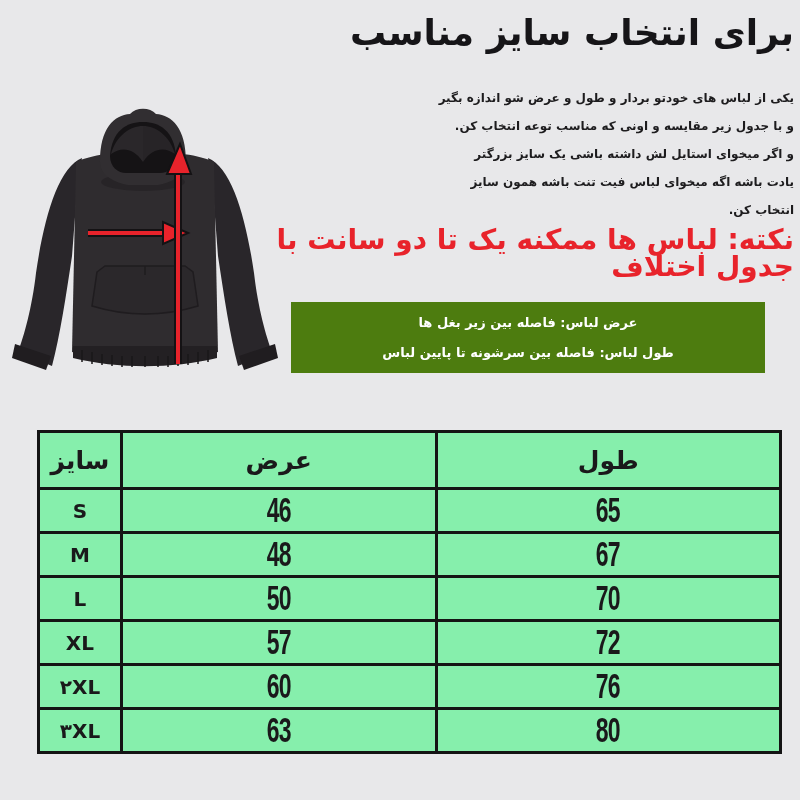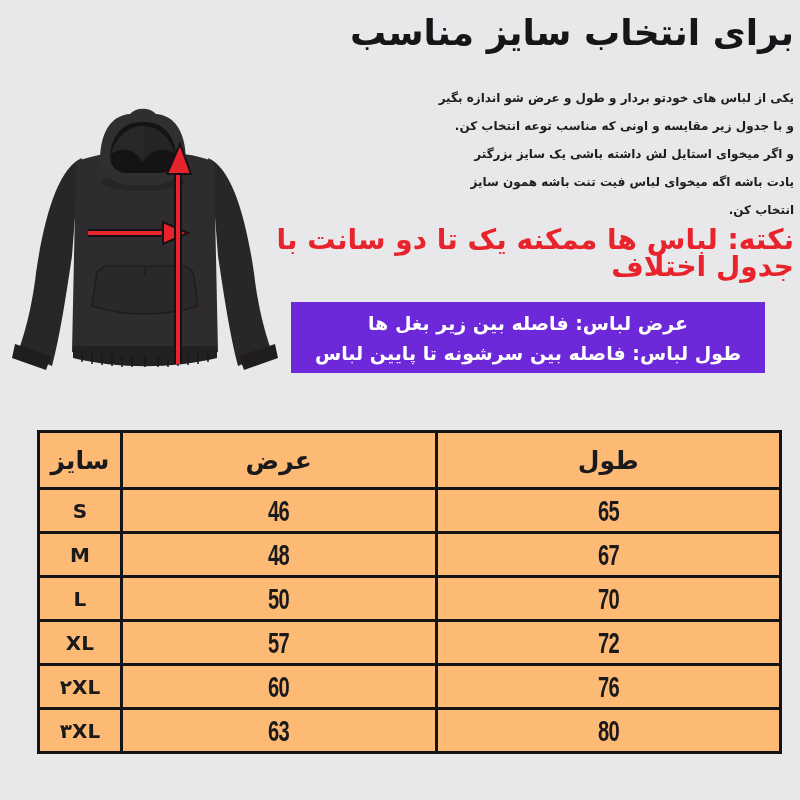--- a/index.html
+++ b/index.html
@@ -30,44 +30,44 @@
   .note {
     position:absolute; top:226px; right:6px; width:530px;
     direction:rtl; text-align:right;
     font-size:28px; font-weight:bold; line-height:27px;
     color:#e8232b;
   }
 
   
   .def-box {
     position:absolute; left:291px; top:302px; width:474px; height:71px;
-    background:#6d28d9;
+    background:#4d7c0f;
     display:flex; flex-direction:column; justify-content:center; align-items:center;
     direction:rtl; text-align:center;
-    color:#ffffff; font-size:19px; font-weight:bold; line-height:30px;
+    color:#ffffff; font-size:13px; font-weight:bold; line-height:30px;
   }
 
   
   .hoodie-wrap { position:absolute; left:12px; top:98px; width:270px; height:275px; }
 
   
   table.size-table {
     position:absolute; left:37px; top:430px; width:745px;
     border-collapse:collapse; direction:ltr;
-    background:#fdba74;
+    background:#86efac;
   }
   .size-table th, .size-table td {
     border:3px solid #141414;
     text-align:center; vertical-align:middle;
     font-weight:bold; color:#1a191b;
   }
   .size-table thead th { height:57px; font-size:25px; direction:rtl; }
   .size-table tbody td { height:44px; }
   .size-table td.size-label { font-size:20px; direction:rtl; letter-spacing:0; }
-  .size-table td.num-cell   { font-size:28px; font-family:"Liberation Sans", sans-serif; }
+  .size-table td.num-cell   { font-size:32px; font-family:"Liberation Sans", sans-serif; }
   .digits {
     display:inline-block;
     transform:scale(0.72, 1.08);
     transform-origin:center;
     letter-spacing:-1px;
   }
   col.c-size { width:83px; }
   col.c-width { width:316px; }
   col.c-length { width:346px; }
 </style>

